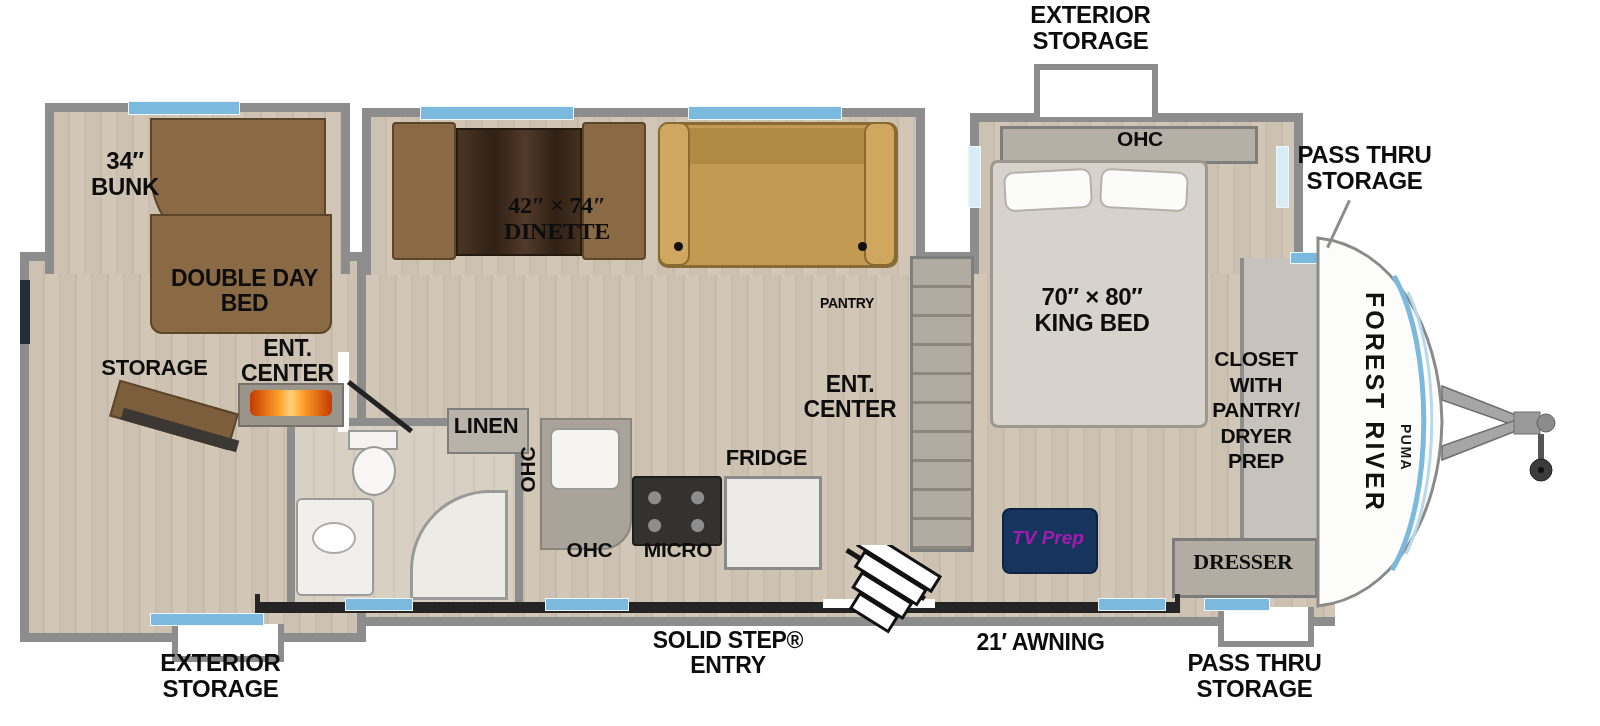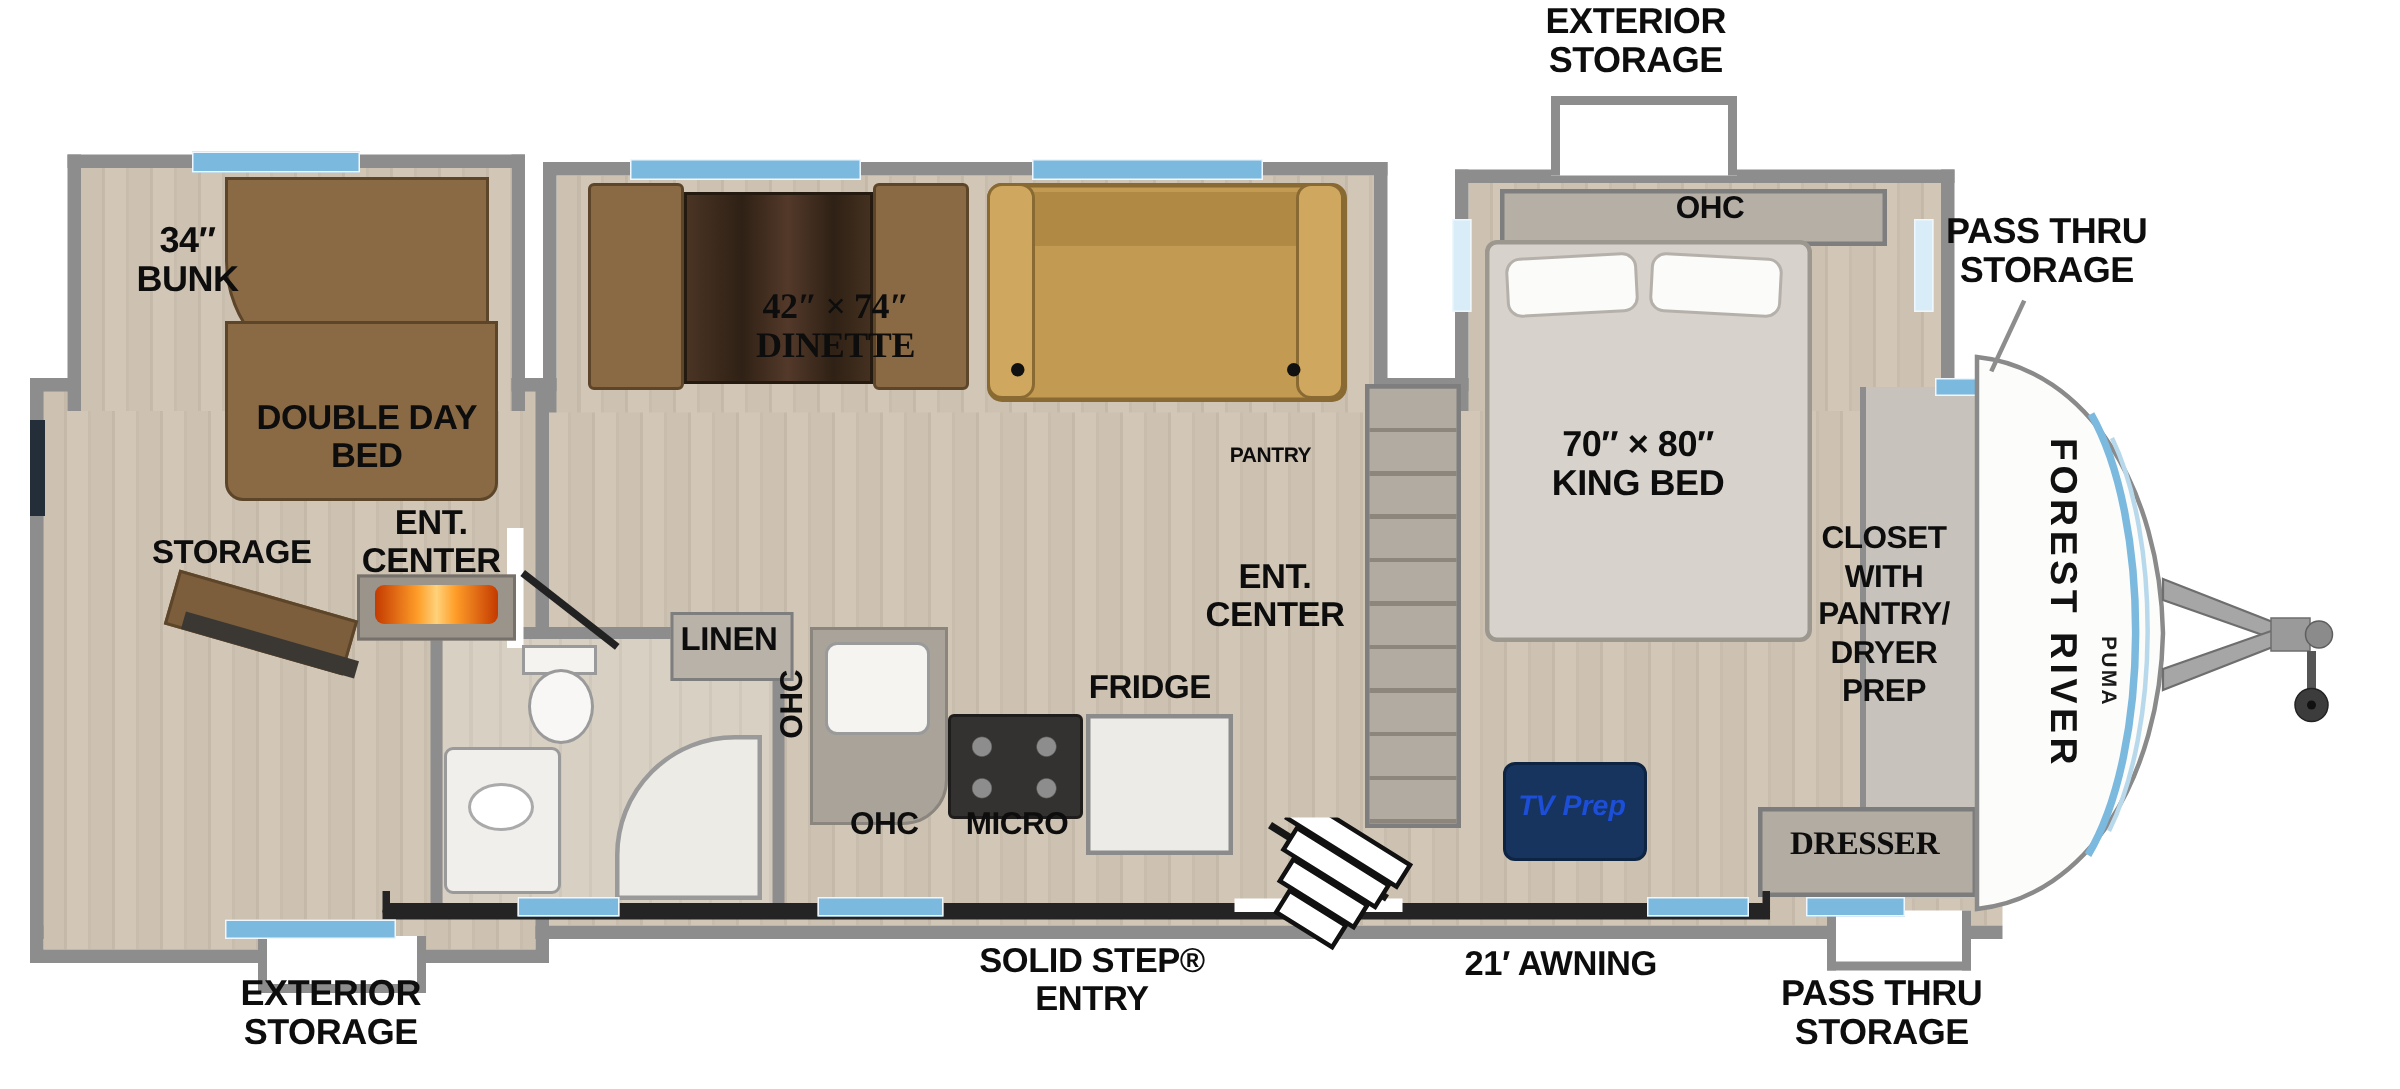--- a/index.html
+++ b/index.html
@@ -144,21 +144,21 @@
   <div class="label" style="left:1200px;top:346px;width:112px;font-size:21px;line-height:1.22;">CLOSET
 WITH
 PANTRY/
 DRYER
 PREP</div>
   <div class="label" style="left:440px;top:414px;width:92px;font-size:22px;">LINEN</div>
   <div class="label" style="left:498px;top:458px;width:60px;font-size:21px;transform:rotate(-90deg);">OHC</div>
   <div class="label" style="left:552px;top:538px;width:75px;font-size:21px;">OHC</div>
   <div class="label" style="left:628px;top:538px;width:100px;font-size:21px;">MICRO</div>
   <div class="label" style="left:714px;top:446px;width:105px;font-size:22px;">FRIDGE</div>
-  <div class="label" style="left:1004px;top:528px;width:88px;font-size:19px;color:#1d4ed8;font-style:italic;letter-spacing:0;z-index:32;">TV Prep</div>
+  <div class="label" style="left:1004px;top:528px;width:88px;font-size:19px;color:#a21caf;font-style:italic;letter-spacing:0;z-index:32;">TV Prep</div>
   <div class="label" style="left:1178px;top:550px;width:130px;font-size:22px;font-family:Liberation Serif, serif;">DRESSER</div>
   <div class="label" style="left:138px;top:650px;width:165px;">EXTERIOR
 STORAGE</div>
   <div class="label" style="left:638px;top:628px;width:180px;font-size:23px;">SOLID STEP®
 ENTRY</div>
   <div class="label" style="left:958px;top:630px;width:165px;font-size:23px;">21′ AWNING</div>
   <div class="label" style="left:1162px;top:650px;width:185px;">PASS THRU
 STORAGE</div>
 
   <div class="vtext" style="left:1360px;top:292px;height:225px;font-size:25px;letter-spacing:3px;">FOREST RIVER</div>

